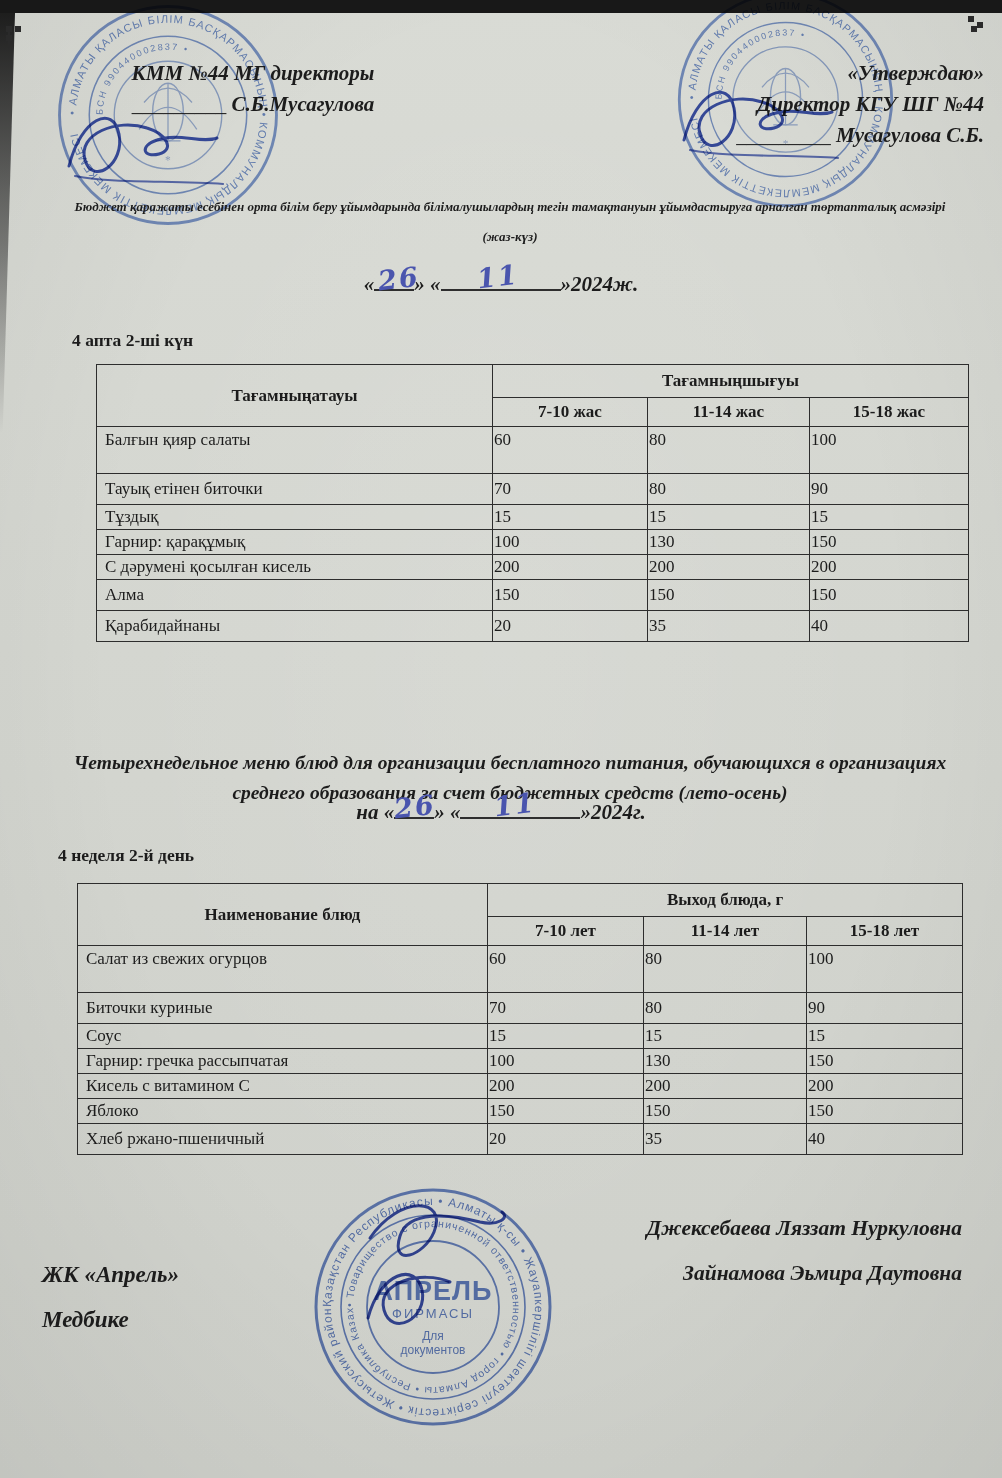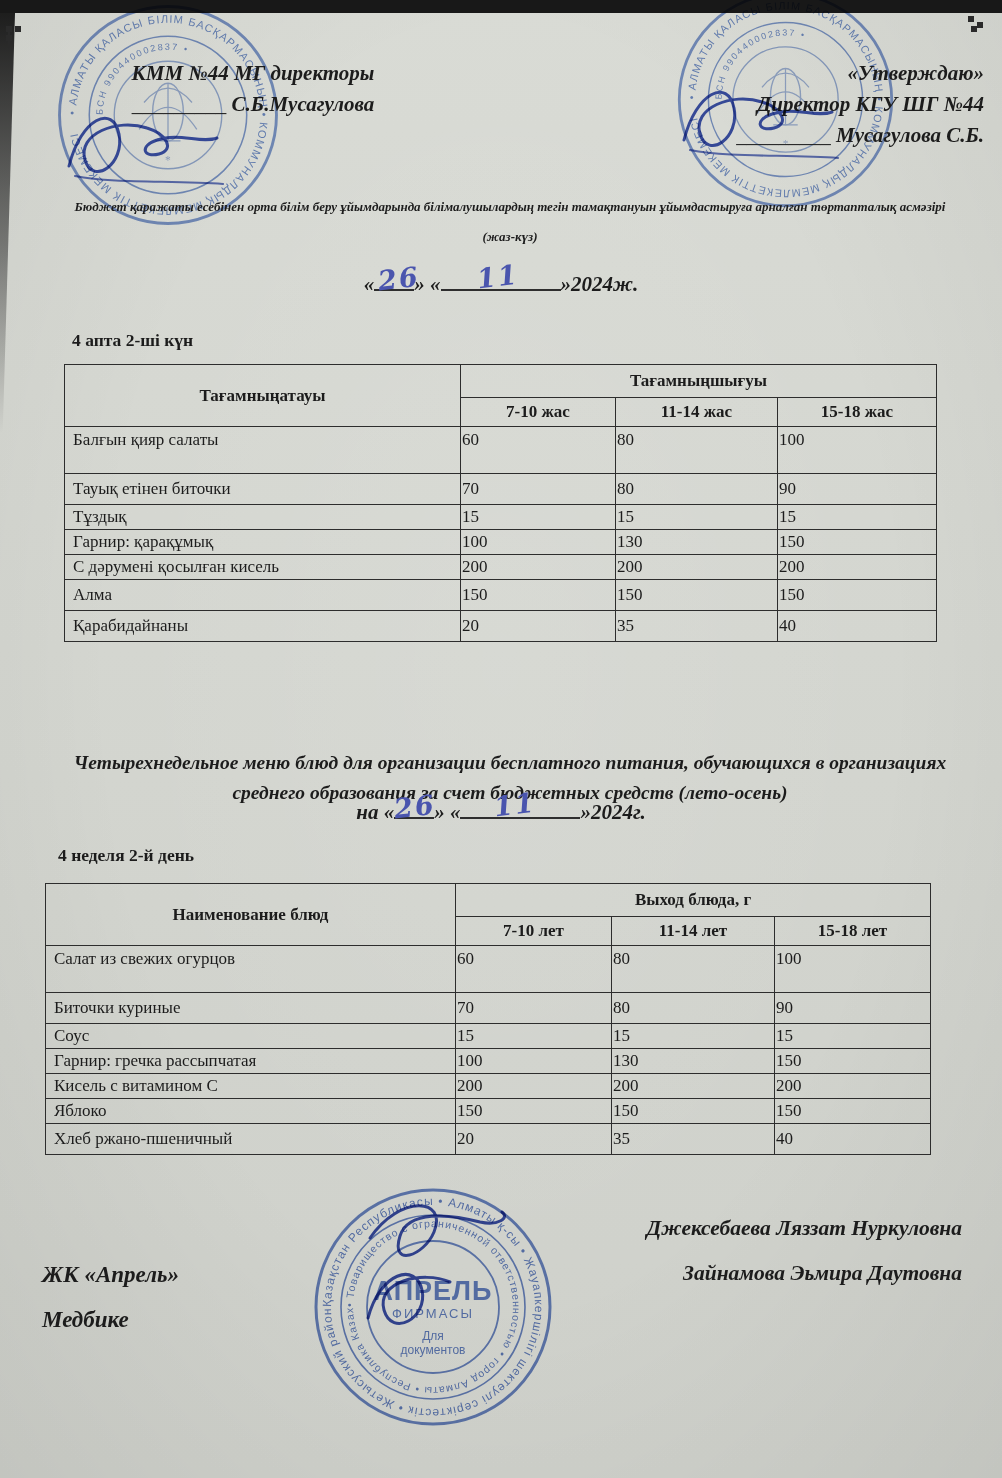--- a/index.html
+++ b/index.html
@@ -24,21 +24,21 @@
   .title{position:absolute;left:70px;width:880px;text-align:center;font-weight:bold;font-style:italic;}
   .title-kk{top:192px;font-size:13px;line-height:30px;}
   .title-ru{top:748px;font-size:19.5px;line-height:30px;}
   .dateline{position:absolute;left:0;width:1002px;text-align:center;font-weight:bold;font-style:italic;font-size:21px;}
   .dateline .blank{display:inline-block;border-bottom:2px solid #2e2e2e;position:relative;vertical-align:baseline;}
   .blank.short{width:40px;} .blank.long{width:120px;}
   .hand{position:absolute;font-style:italic;color:#4a55ae;font-size:27px;font-weight:bold;
         transform:rotate(-7deg);font-family:"DejaVu Serif",serif;letter-spacing:2px;}
   .section-label{position:absolute;font-weight:bold;font-size:17.5px;}
   
-  table{border-collapse:collapse;position:absolute;table-layout:fixed;}
+  table{border-collapse:collapse;position:absolute;table-layout:fixed;margin-left:32px;}
   td{border:1.7px solid #2d2d2d;font-size:17px;overflow:hidden;}
   .t-kk{left:64px;top:364px;width:872px;}
   .t-ru{left:45px;top:883px;width:885px;}
   td.hdr{font-weight:bold;text-align:center;}
   td.name{padding-left:8px;text-align:left;}
   td.val{text-align:left;}
   tr.h1 td{height:30px;} tr.h2 td{height:26px;}
   tr.tall td{height:42px;vertical-align:top;padding-top:3px;}
   tr.med td{height:28px;} tr.reg td{height:22px;}
   

